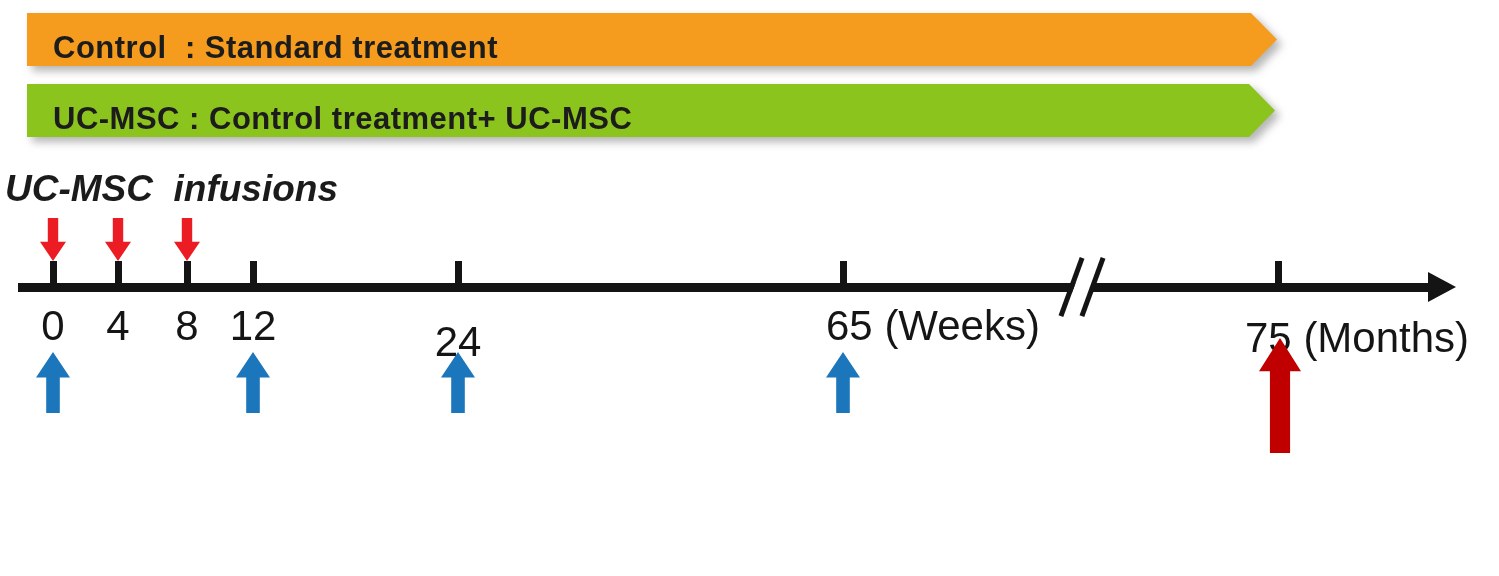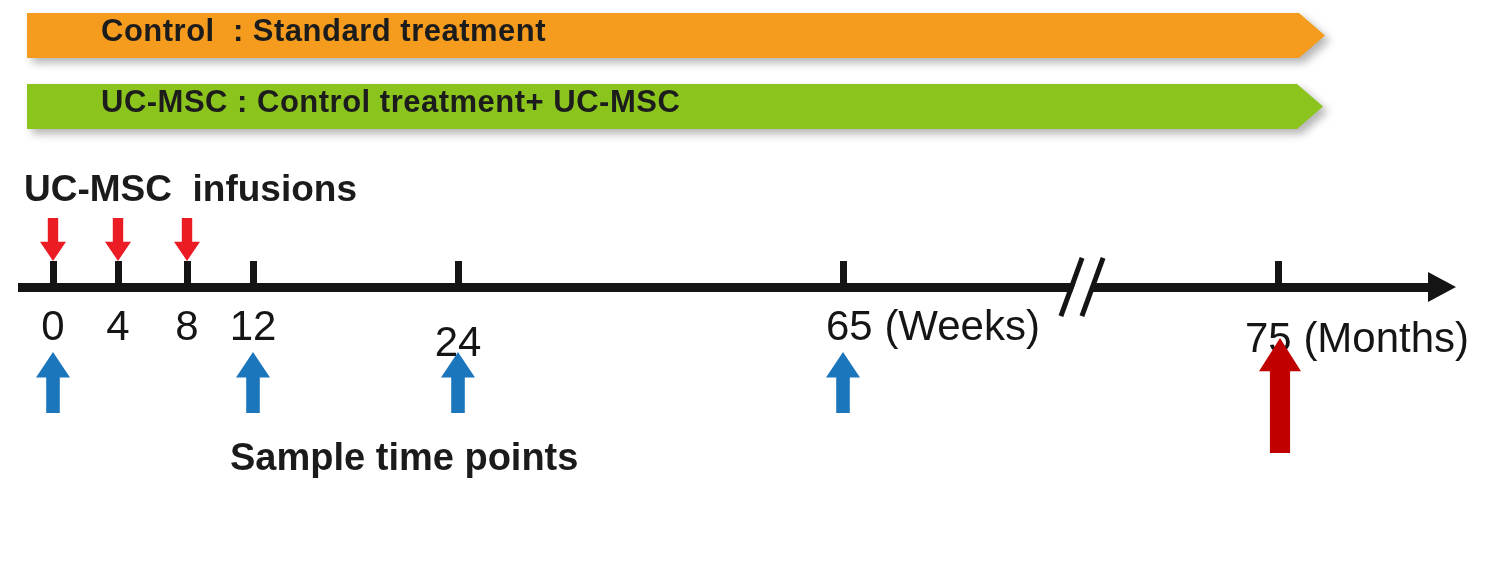--- a/index.html
+++ b/index.html
@@ -5,37 +5,36 @@
   html,body{margin:0;padding:0;background:#ffffff;}
   .canvas{
     position:relative;
     width:1499px;height:576px;
     background:#ffffff;
     font-family:"Liberation Sans","DejaVu Sans",sans-serif;
     overflow:hidden;
   }
   
   .banner{
-    position:absolute;left:27px;height:45px;
-    display:flex;align-items:flex-start;
+    position:absolute;left:27px;height:53px;
+    display:flex;align-items:flex-end;
     clip-path:polygon(0 0, calc(100% - 26px) 0, 100% 50%, calc(100% - 26px) 100%, 0 100%);
-    padding-left:48px;
   }
   .banner-wrap{position:absolute;left:0;top:0;filter:drop-shadow(5px 5px 4px rgba(120,120,120,0.55));}
   .banner-label{
     padding-left:26px;
     font-weight:bold;font-size:31px;color:#1c1c1c;
     letter-spacing:.5px;white-space:pre;
   }
   #banner-control{top:13px;width:1250px;background:var(--orange);}
   #banner-ucmsc{top:84px;width:1248px;background:var(--green);}
 
   
   .big-label{position:absolute;font-weight:bold;color:#1b1b1b;white-space:pre;}
-  #infusions-label{left:24px;top:168px;font-size:37px;}
+  #infusions-label{left:5px;top:168px;font-size:37px;font-style:italic;}
   #sample-label{left:230px;top:436px;font-size:38px;}
   #followup-label{left:1092px;top:462px;font-size:33px;line-height:52px;}
 
   
   .axis-line{position:absolute;left:18px;top:283px;width:1412px;height:9px;background:#141414;}
   .axis-arrowhead{
     position:absolute;left:1428px;top:272px;width:0;height:0;
     border-left:28px solid #141414;
     border-top:15px solid transparent;
     border-bottom:15px solid transparent;
@@ -110,19 +109,18 @@
       <div class="tick-label center" style="left: 458px; margin-top: 16px;">24</div>
       <div class="arrow arrow-up-blue" style="left: 441px;"></div>
       <div class="tick" style="left: 840px;"></div>
       <div class="tick-label" style="left: 826px;">65 (Weeks)</div>
       <div class="arrow arrow-up-blue" style="left: 826px;"></div>
       <div class="tick" style="left: 1275px;"></div>
       <div class="tick-label" style="left: 1245px; margin-top: 12px;">75 (Months)</div>
       <div class="arrow arrow-up-darkred" style="left: 1259px;"></div>
     </div>
 
-  <div class="big-label" id="sample-label">Sample time points</div>
   <div class="big-label" id="followup-label">
     <div>Follow up endpoint of</div>
     
   </div>
 
 </div>
 
 </body></html>

